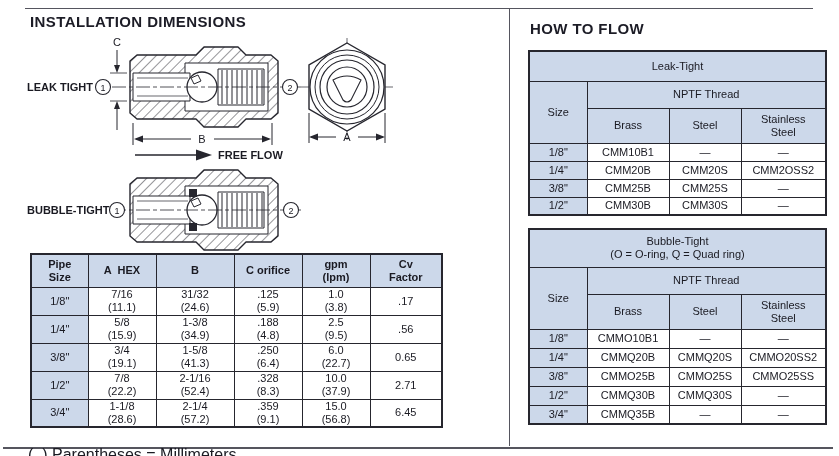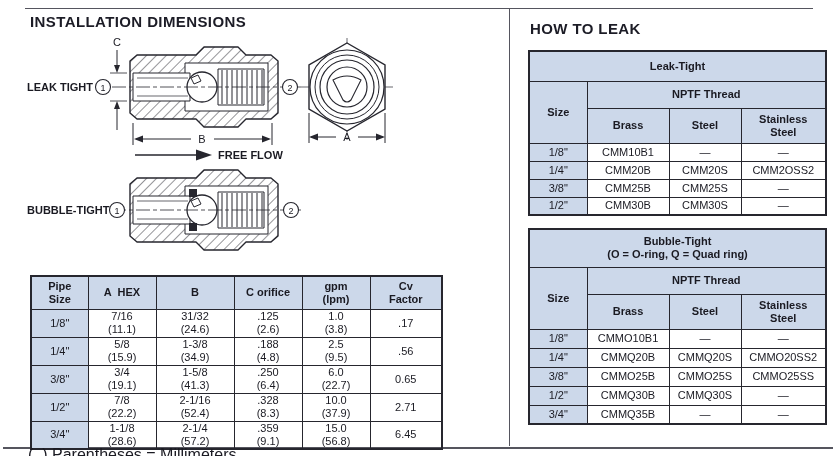--- a/index.html
+++ b/index.html
@@ -26,29 +26,29 @@
   .diagram { position:absolute; left:0; top:33px; width:480px; height:220px; }
   .diagram text { fill:#1a1a22; }
 
   table { border-collapse:collapse; position:absolute; table-layout:fixed; }
   th, td {
     border:1px solid #26262e; text-align:center; vertical-align:middle;
     white-space:pre-wrap; font-size:11px; line-height:1.18; overflow:hidden;
   }
   .blue { background:#ccd8ea; }
 
-  .dims-table { left:30px; top:253px; width:411px; border:2px solid #26262e;margin-top:22px; }
+  .dims-table { left:30px; top:253px; width:411px; border:2px solid #26262e; }
   .dims-table thead th { font-weight:700; height:33px; }
   .dims-table tbody tr { height:28px; }
   .dims-table tbody th { font-weight:400; }
 
   .order-table { left:528px; width:297px; border:2px solid #26262e; }
   #leak-order   { top:50px;  }
   #bubble-order { top:228px; }
-  .order-table th { font-weight:700; }
+  .order-table th { font-weight:400; }
   .r-title  { height:30px; }
   .r-title2 { height:38px; }
   .r-thread { height:27px; }
   .r-mat    { height:35px;margin-top:15px; }
   #leak-order   .r-data { height:18px; }
   #bubble-order .r-data { height:19px; }
   .order-table td { font-weight:400; font-size:11px; }
 
   #footnote {
     position:absolute; left:28px; top:430px;
@@ -56,21 +56,21 @@
   }
 </style>
 </head>
 <body>
 
 <div class="rule rule-top"></div>
 <div class="rule rule-bottom"></div>
 <div class="rule rule-vert"></div>
 
 <h1 id="install-title" class="section-title">INSTALLATION DIMENSIONS</h1>
-<h1 id="order-title" class="section-title">HOW TO LEAK</h1>
+<h1 id="order-title" class="section-title">HOW TO FLOW</h1>
 
 <svg class="diagram" viewBox="0 0 480 220">
   <defs>
     <pattern id="hatch" width="7" height="7" patternUnits="userSpaceOnUse" patternTransform="rotate(45)">
       <rect width="7" height="7" fill="#ffffff"></rect>
       <line x1="0" y1="0" x2="0" y2="7" stroke="#3c3c44" stroke-width="1.1"></line>
     </pattern>
   </defs>
 
   <g stroke-linejoin="round">
@@ -211,21 +211,21 @@
     </tr>
   </thead>
   <tbody>
     <tr>
       <th class="blue">1/8"</th>
       <td>7/16
 (11.1)</td>
       <td>31/32
 (24.6)</td>
       <td>.125
-(2.6)</td>
+(5.9)</td>
       <td>1.0
 (3.8)</td>
       <td>.17</td>
     </tr>
     <tr>
       <th class="blue">1/4"</th>
       <td>5/8
 (15.9)</td>
       <td>1-3/8
 (34.9)</td>

